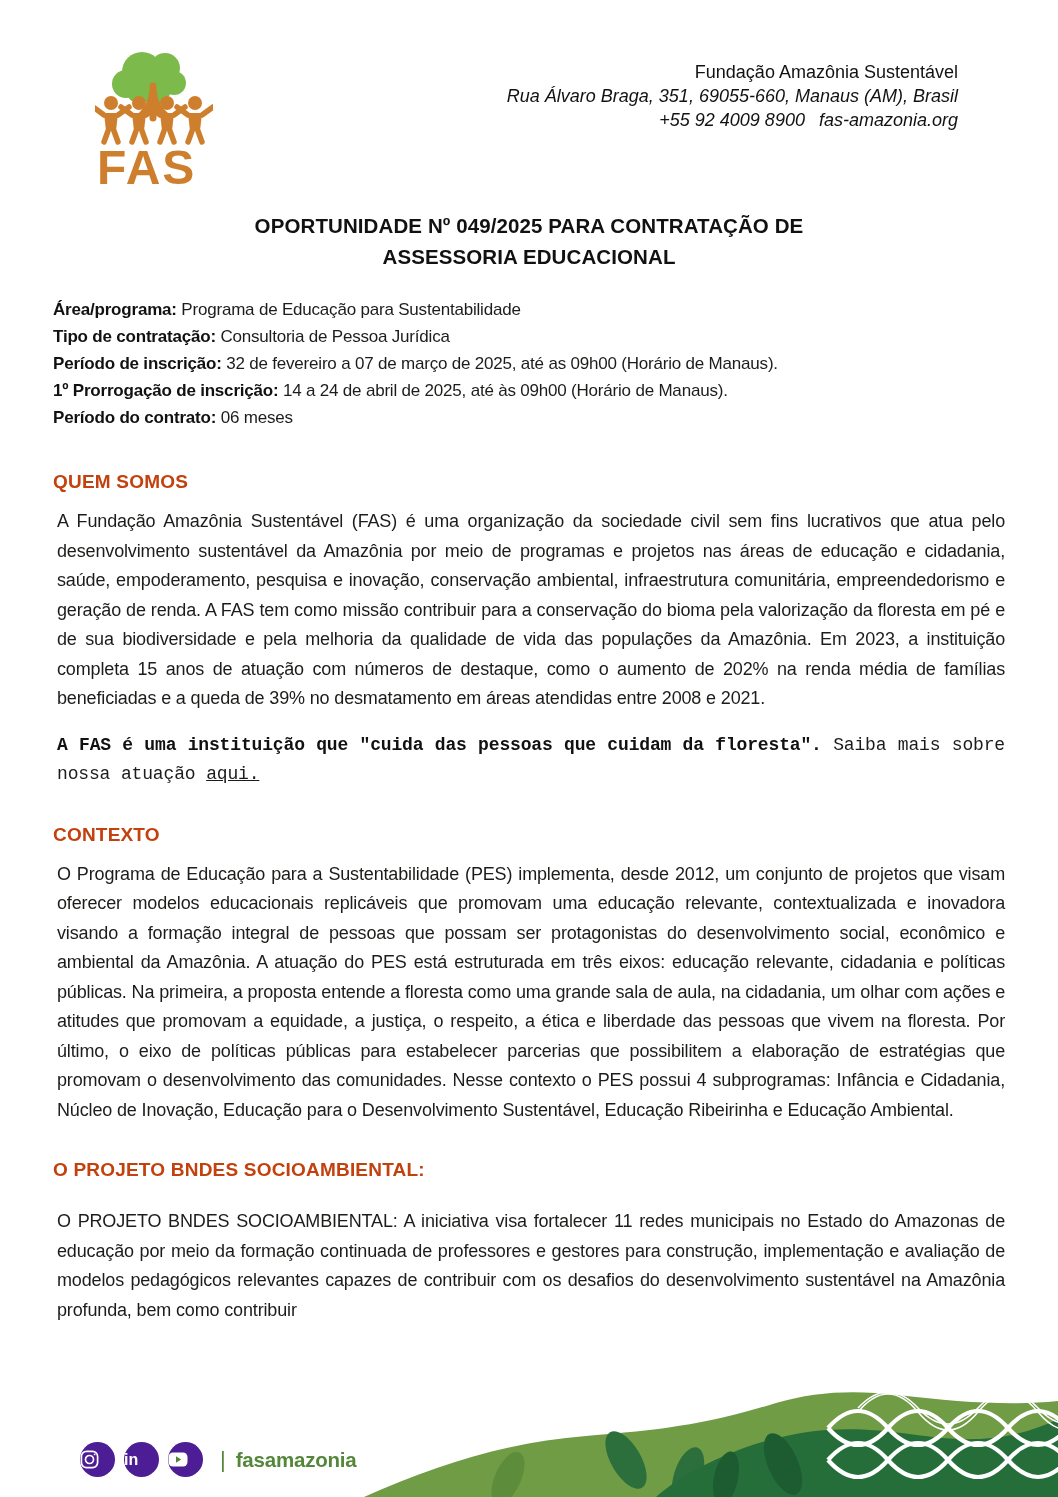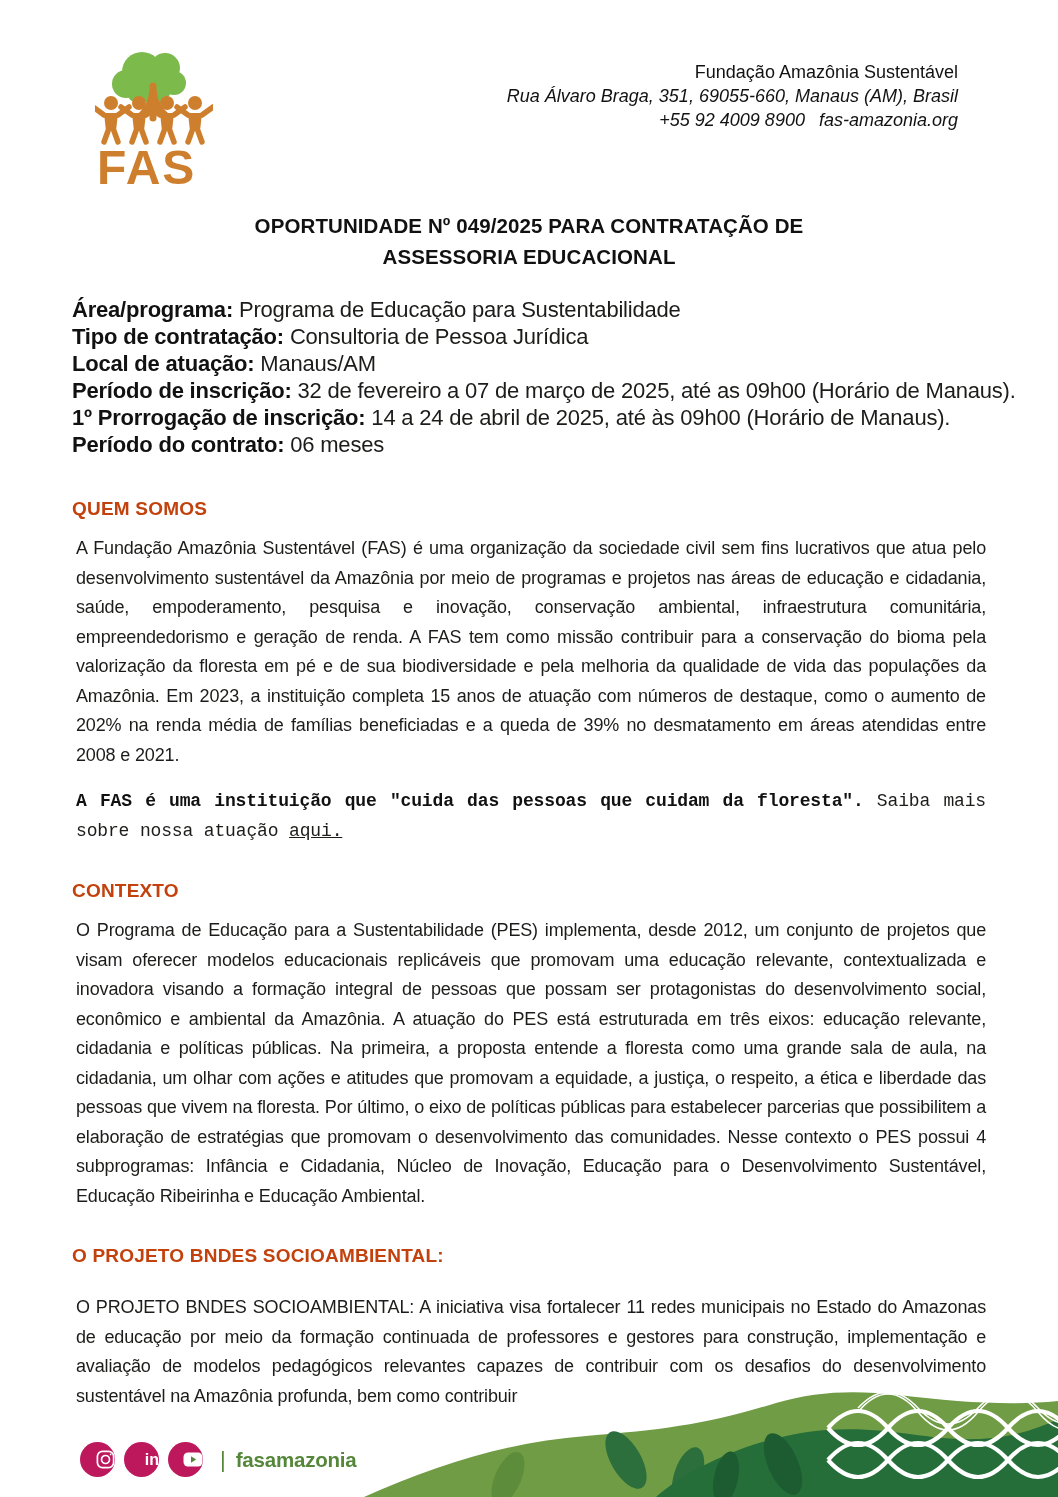--- a/index.html
+++ b/index.html
@@ -21,28 +21,28 @@
   .contact{
     text-align:right;
     font-size:18px;line-height:24px;
     margin-top:14px;
     color:#121212;
   }
   .contact .it{font-style:italic;}
   .contact .phone-line span{display:inline-block;}
   .contact .phone-line .sep{width:14px;}
   
-  .content{padding:0 72px;}
+  .content{padding:0 53px;}
   .doc-title{
     text-align:center;font-weight:bold;
     font-size:20.5px;line-height:31px;
     margin-top:22px;color:#111;
     letter-spacing:.1px;
   }
-  .meta{margin-top:24px;font-size:22px;line-height:27px;letter-spacing:-.2px;}
+  .meta{margin-top:24px;font-size:17px;line-height:27px;letter-spacing:-.2px;}
   .meta .line{white-space:nowrap;}
   .meta b{font-weight:bold;color:#111;}
   h2.sec{
     font-size:19px;font-weight:bold;color:#c2410c;
     margin:34px 0 0 0;letter-spacing:.2px;
   }
   h2.quem{margin-top:40px;}
   p.body{
     font-size:18px;line-height:29.5px;
     text-align:justify;margin:14px 0 0 4px;
@@ -52,21 +52,21 @@
   p.highlight .b{font-weight:bold;color:#111;}
   a.inline-link{color:#1c1c1a;text-decoration:underline;cursor:pointer;}
   
   .wave{position:absolute;right:0;bottom:0;line-height:0;}
   .social-bar{
     position:absolute;left:80px;bottom:20px;
     display:flex;align-items:center;gap:9px;z-index:3;
   }
   .social-circle{
     width:35px;height:35px;border-radius:50%;
-    background:#be185d;display:flex;align-items:center;justify-content:flex-end;
+    background:#4c1d95;display:flex;align-items:center;justify-content:flex-start;
     cursor:pointer;flex:0 0 auto;
   }
   .handle-wrap{display:flex;align-items:center;gap:10px;margin-left:8px;}
   .handle-sep{color:#55873a;font-size:22px;font-weight:400;}
   .handle{color:#55873a;font-size:20.5px;font-weight:bold;letter-spacing:-.2px;}
   .li-glyph{color:#fff;font-weight:bold;font-size:16px;font-family:"Liberation Sans",sans-serif;}
 </style>
 </head>
 <body>
 
@@ -133,21 +133,20 @@
   <div class="content">
 
     <div class="doc-title">
       <div>OPORTUNIDADE Nº 049/2025 PARA CONTRATAÇÃO DE</div>
       <div>ASSESSORIA EDUCACIONAL</div>
     </div>
 
     <div class="meta">
       <div class="line"><b>Área/programa:</b><span> Programa de Educação para Sustentabilidade</span></div>
       <div class="line"><b>Tipo de contratação:</b><span> Consultoria de Pessoa Jurídica</span></div>
-      <div class="line"><b>Local de atuação:</b><span> Manaus/AM</span></div>
       <div class="line"><b>Período de inscrição:</b><span> 32 de fevereiro a 07 de março de 2025, até as 09h00 (Horário de Manaus).</span></div>
       <div class="line"><b>1º Prorrogação de inscrição:</b><span> 14 a 24 de abril de 2025, até às 09h00 (Horário de Manaus).</span></div>
       <div class="line"><b>Período do contrato:</b><span> 06 meses</span></div>
     </div>
 
     <h2 class="sec quem">QUEM SOMOS</h2>
     <p class="body">A Fundação Amazônia Sustentável (FAS) é uma organização da sociedade civil sem fins lucrativos que atua pelo desenvolvimento sustentável da Amazônia por meio de programas e projetos nas áreas de educação e cidadania, saúde, empoderamento, pesquisa e inovação, conservação ambiental, infraestrutura comunitária, empreendedorismo e geração de renda. A FAS tem como missão contribuir para a conservação do bioma pela valorização da floresta em pé e de sua biodiversidade e pela melhoria da qualidade de vida das populações da Amazônia. Em 2023, a instituição completa 15 anos de atuação com números de destaque, como o aumento de 202% na renda média de famílias beneficiadas e a queda de 39% no desmatamento em áreas atendidas entre 2008 e 2021.</p>
 
     <p class="body highlight">
       <span class="b">A FAS é uma instituição que "cuida das pessoas que cuidam da floresta".</span><span> Saiba mais sobre nossa atuação </span><a class="inline-link">aqui.</a>

